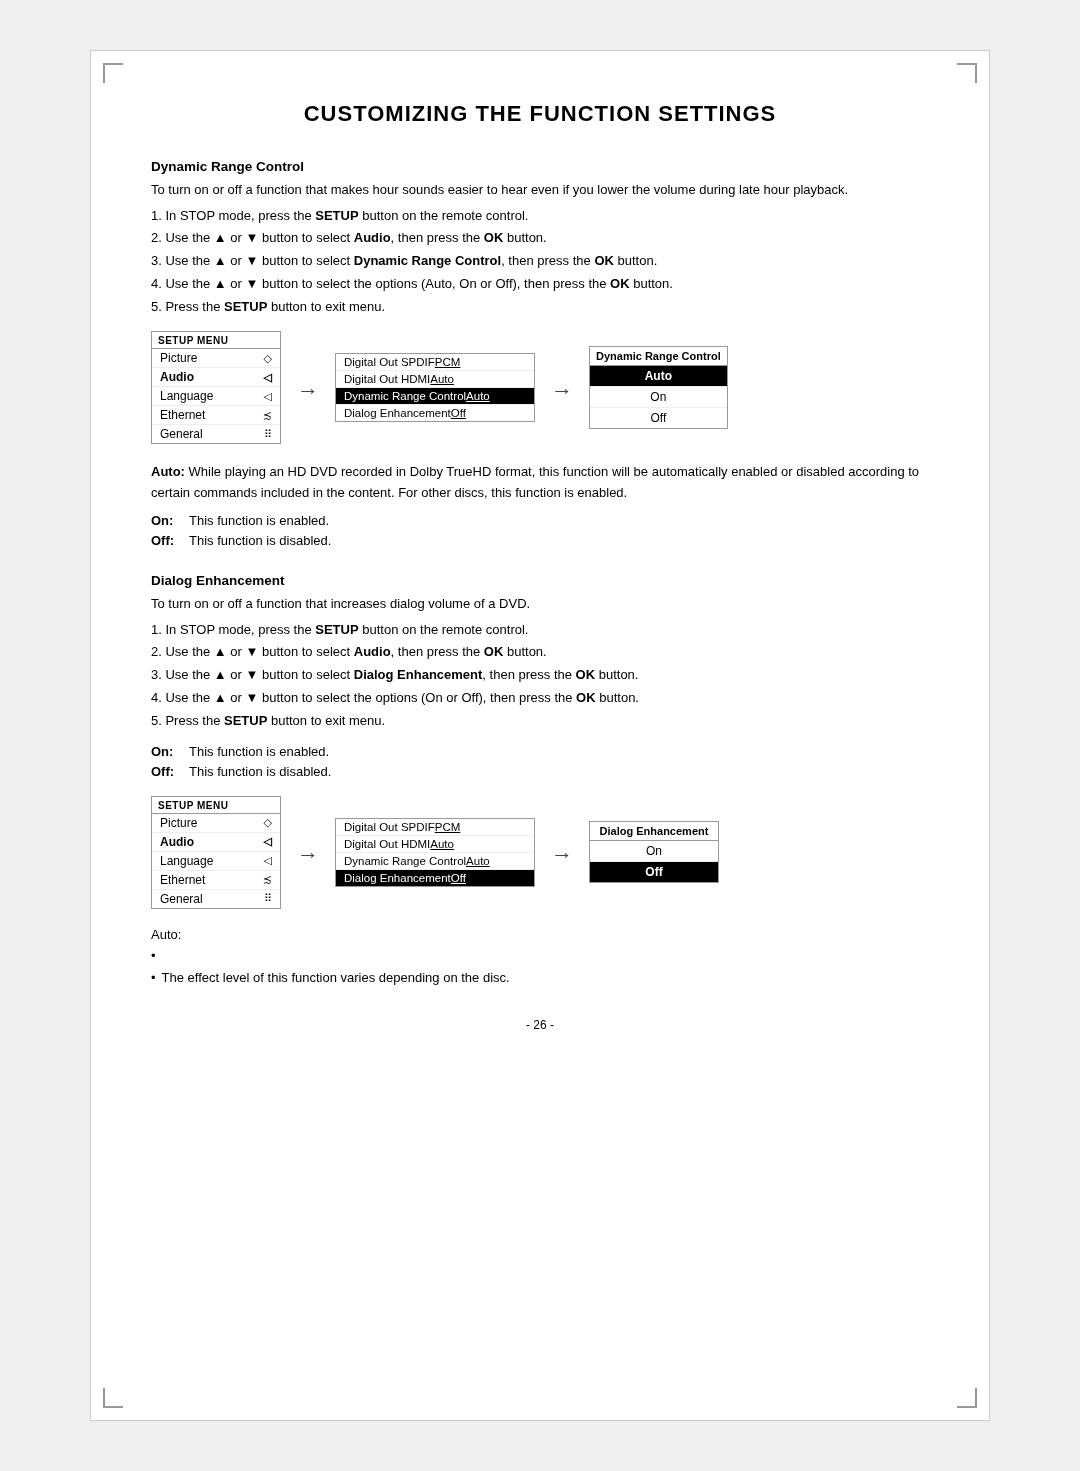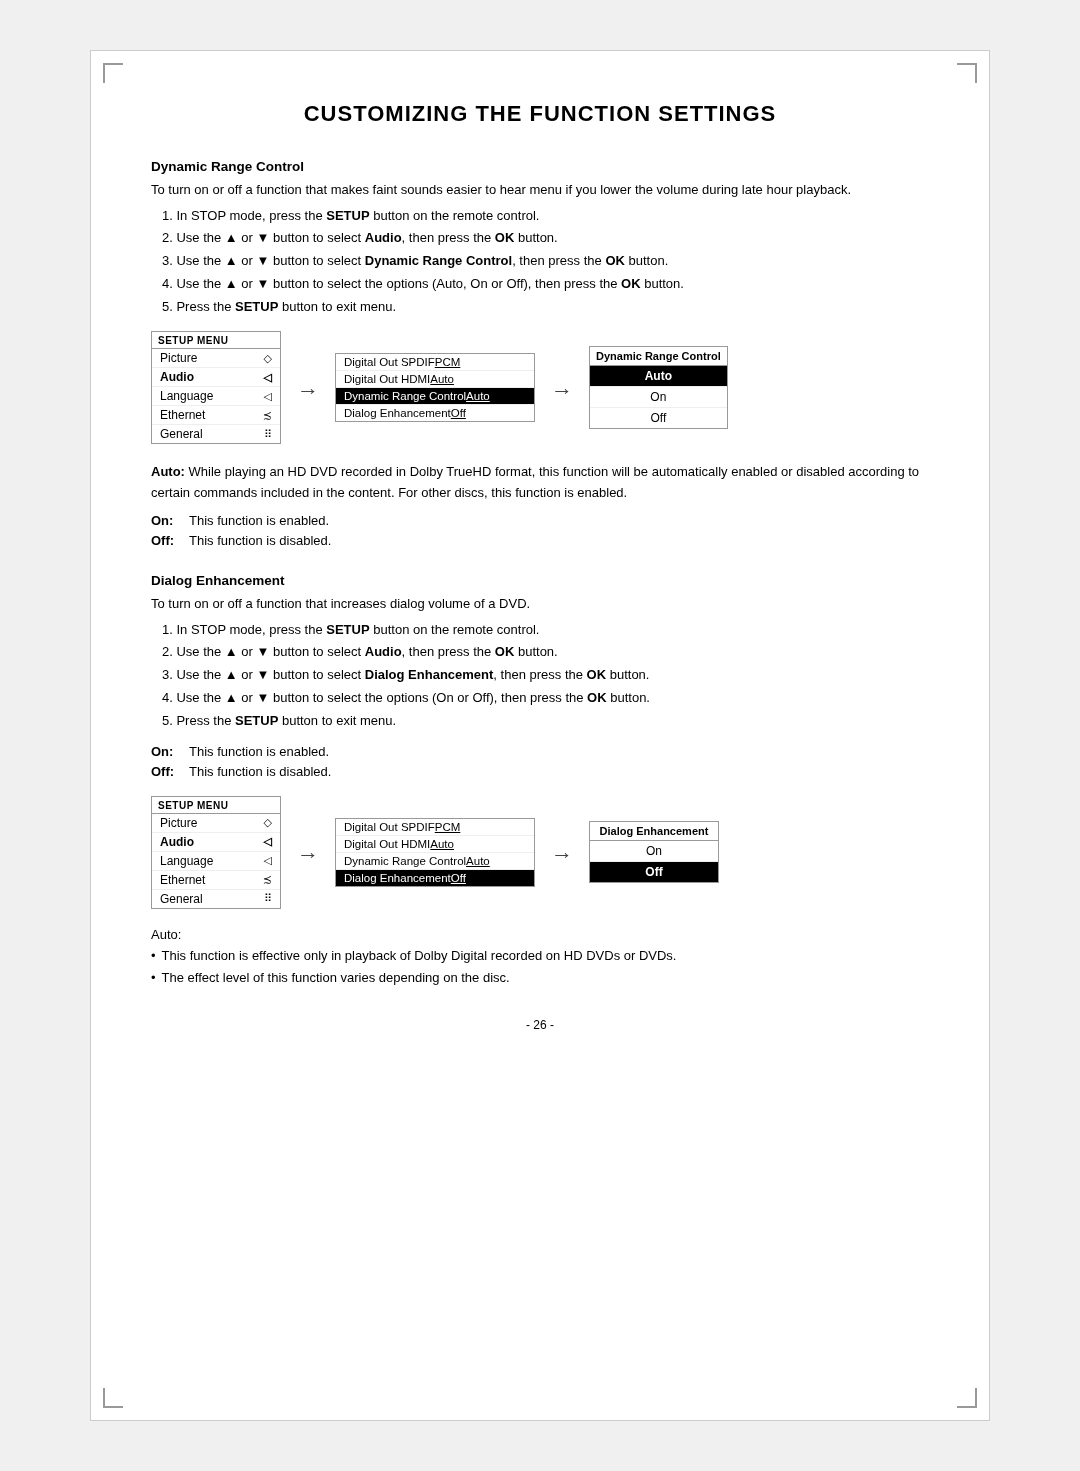--- a/index.html
+++ b/index.html
@@ -41,21 +41,21 @@
       font-weight: bold;
       margin-bottom: 32px;
       letter-spacing: 1px;
     }
     .section-title {
       font-weight: bold;
       font-size: 13.5px;
       margin-bottom: 6px;
     }
     p { margin-bottom: 6px; line-height: 1.5; }
-    ol.steps { margin-left: 11px; padding-left: 0; list-style: none; margin-bottom: 10px; }
+    ol.steps { margin-left: 0; padding-left: 0; list-style: none; margin-bottom: 10px; }
     ol.steps li { line-height: 1.6; padding-left: 0; margin-bottom: 2px; }
     .bold { font-weight: bold; }
 
     
     .diagram {
       display: flex;
       align-items: center;
       margin: 14px 0 18px 0;
       gap: 12px;
     }
@@ -149,21 +149,21 @@
 <div class="page">
   <div class="corner tl"></div>
   <div class="corner tr"></div>
   <div class="corner bl"></div>
   <div class="corner br"></div>
 
   <h1 class="page-title">CUSTOMIZING THE FUNCTION SETTINGS</h1>
 
   <div>
     <div class="section-title">Dynamic Range Control</div>
-    <p>To turn on or off a function that makes faint sounds easier to hear menu if you lower the volume during late hour playback.</p>
+    <p>To turn on or off a function that makes hour sounds easier to hear even if you lower the volume during late hour playback.</p>
     <ol class="steps">
       <li>1. In STOP mode, press the <span class="bold">SETUP</span> button on the remote control.</li>
       <li>2. Use the ▲ or ▼ button to select <span class="bold">Audio</span>, then press the <span class="bold">OK</span> button.</li>
       <li>3. Use the ▲ or ▼ button to select <span class="bold">Dynamic Range Control</span>, then press the <span class="bold">OK</span> button.</li>
       <li>4. Use the ▲ or ▼ button to select the options (Auto, On or Off), then press the <span class="bold">OK</span> button.</li>
       <li>5. Press the <span class="bold">SETUP</span> button to exit menu.</li>
     </ol>
 
     <div class="diagram">
 
@@ -308,21 +308,20 @@
         <div class="option-item">On</div>
         <div class="option-item selected">Off</div>
       </div>
     </div>
   </div>
 
   <div class="notes-section">
     <div class="notes-title">Auto:</div>
     <div class="note-bullet">
       <span class="note-dot">•</span>
-      <span>This function is effective only in playback of Dolby Digital recorded on HD DVDs or DVDs.</span>
     </div>
     <div class="note-bullet">
       <span class="note-dot">•</span>
       <span>The effect level of this function varies depending on the disc.</span>
     </div>
   </div>
 
   <div class="page-number">- 26 -</div>
 </div>
 

